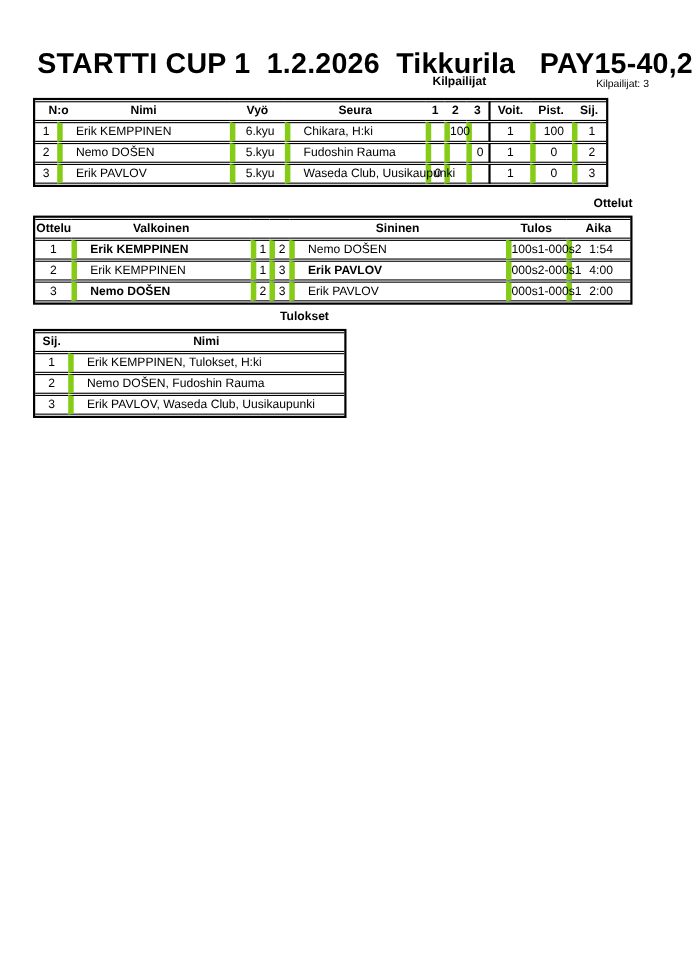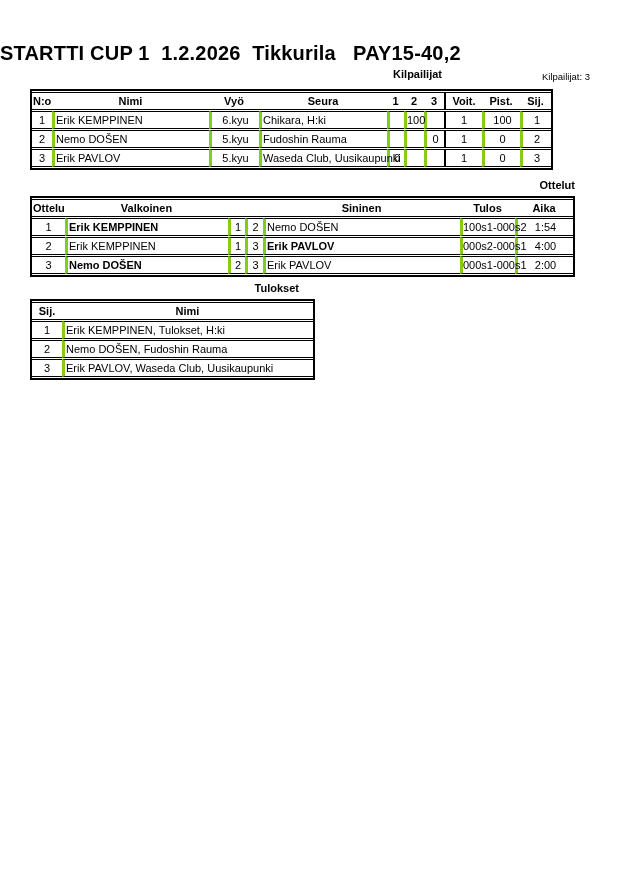--- a/index.html
+++ b/index.html
@@ -3,44 +3,44 @@
 <meta charset="utf-8">
 <style>
   html,body{margin:0;padding:0;}
   body{
     width:630px;height:891px;background:#ffffff;position:relative;
     font-family:"Liberation Sans",sans-serif;color:#000;
     -webkit-font-smoothing:antialiased;
   }
   .abs{position:absolute;}
   .page-title{
-    top:42px;left:0;width:630px;text-align:left;
-    font-size:20px;font-weight:bold;white-space:pre;letter-spacing:0.2px;
+    top:42px;left:0;width:630px;text-align:right;
+    font-size:26px;font-weight:bold;white-space:pre;letter-spacing:0.2px;
   }
   .section-label{font-size:11px;font-weight:bold;text-align:right;}
   .kilp-label{top:68px;left:30px;width:412px;}
   .kilp-count{top:71px;left:443px;width:147px;font-size:9.5px;text-align:right;}
   .ottelut-label{top:179px;left:30px;width:545px;}
   .tulokset-label{top:282px;left:14px;width:285px;}
 
   .frame{border:2px solid #000;background:#fff;}
   .t1{top:89px;left:30px;width:519px;}
   .t2{top:196px;left:30px;width:541px;}
   .t3{top:299px;left:30px;width:281px;}
 
   table{border-collapse:separate;border-spacing:0 1px;table-layout:fixed;width:100%;}
   th,td{
     font-size:11px;padding:0;height:16px;line-height:16px;vertical-align:middle;
     border-top:1px solid #000;border-bottom:1px solid #000;
     overflow:visible;white-space:nowrap;text-align:center;
   }
   th{font-weight:bold;}
-  td.vline{border-left:3px solid #84cc16;}
+  td.vline{border-left:5px solid #84cc16;}
   .sep{border-left:2px solid #000;}
-  .al{text-align:left;padding-left:1px;}
+  .al{text-align:left;padding-left:12px;}
   .win{font-weight:bold;}
   .ovf{overflow:visible;}
 </style>
 </head>
 <body>
 
 <div class="abs page-title">STARTTI CUP 1  1.2.2026  Tikkurila   PAY15-40,2</div>
 
 <div class="abs section-label kilp-label">Kilpailijat</div>
 <div class="abs kilp-count">Kilpailijat: 3</div>

